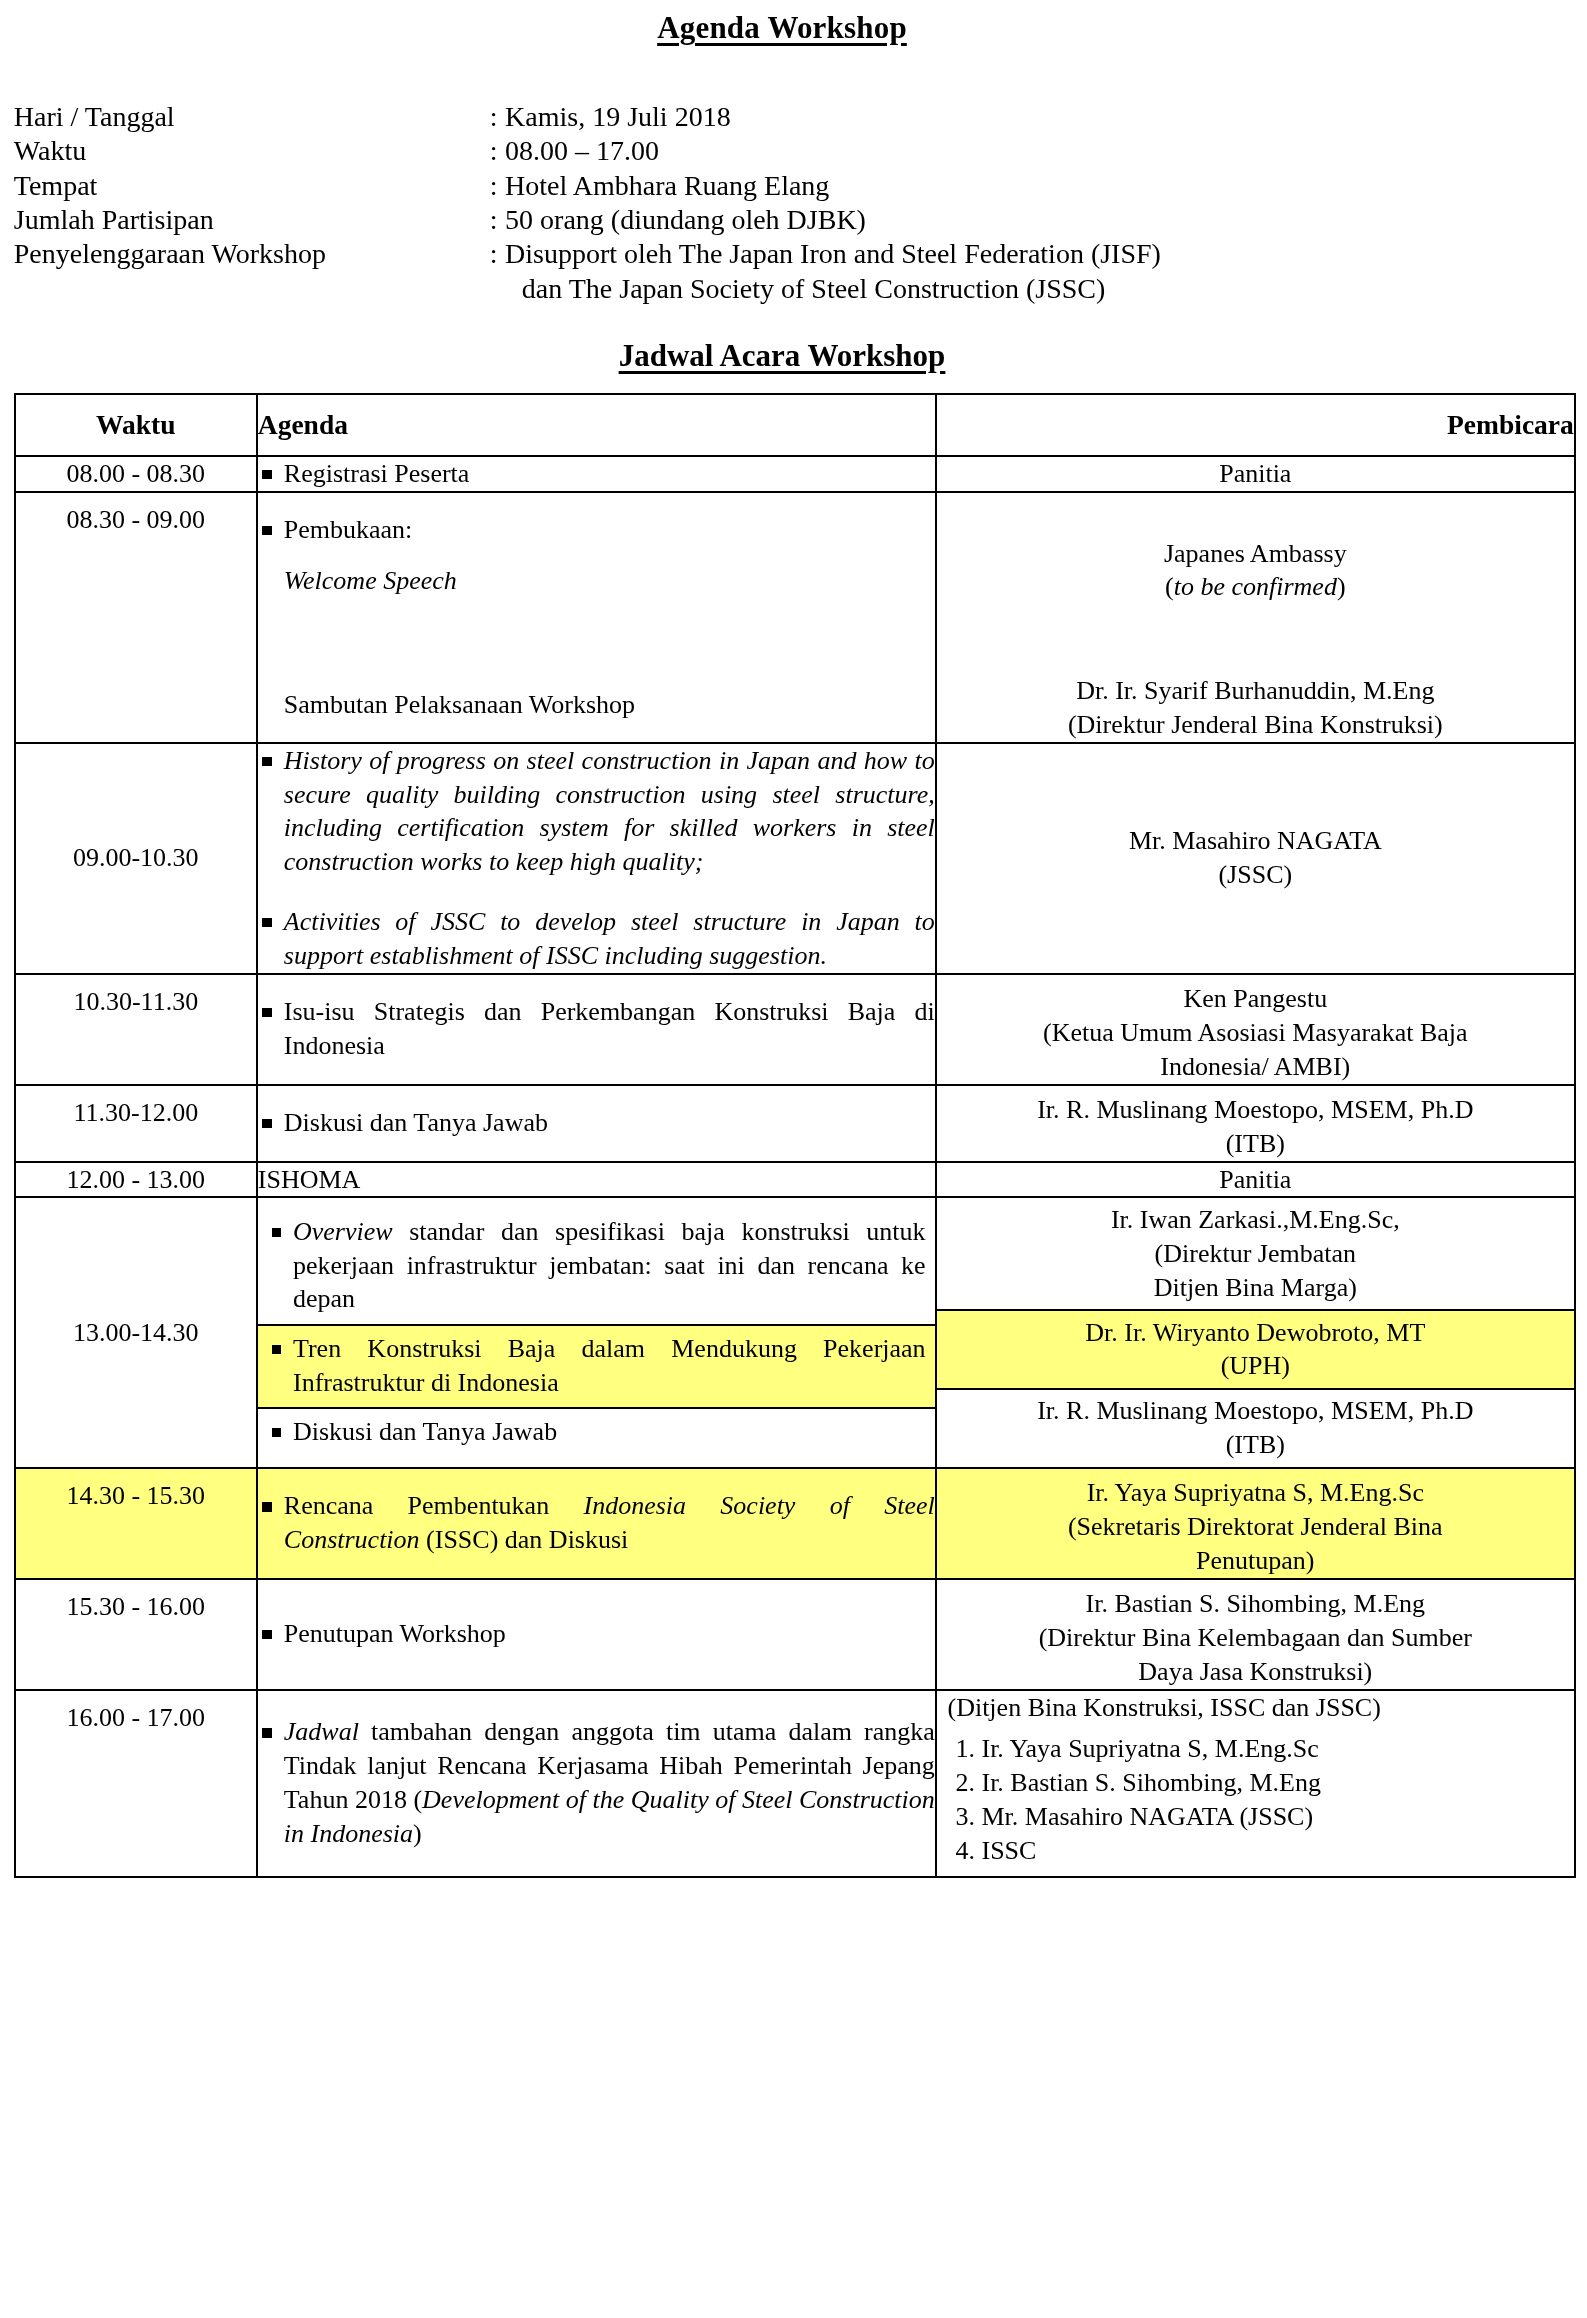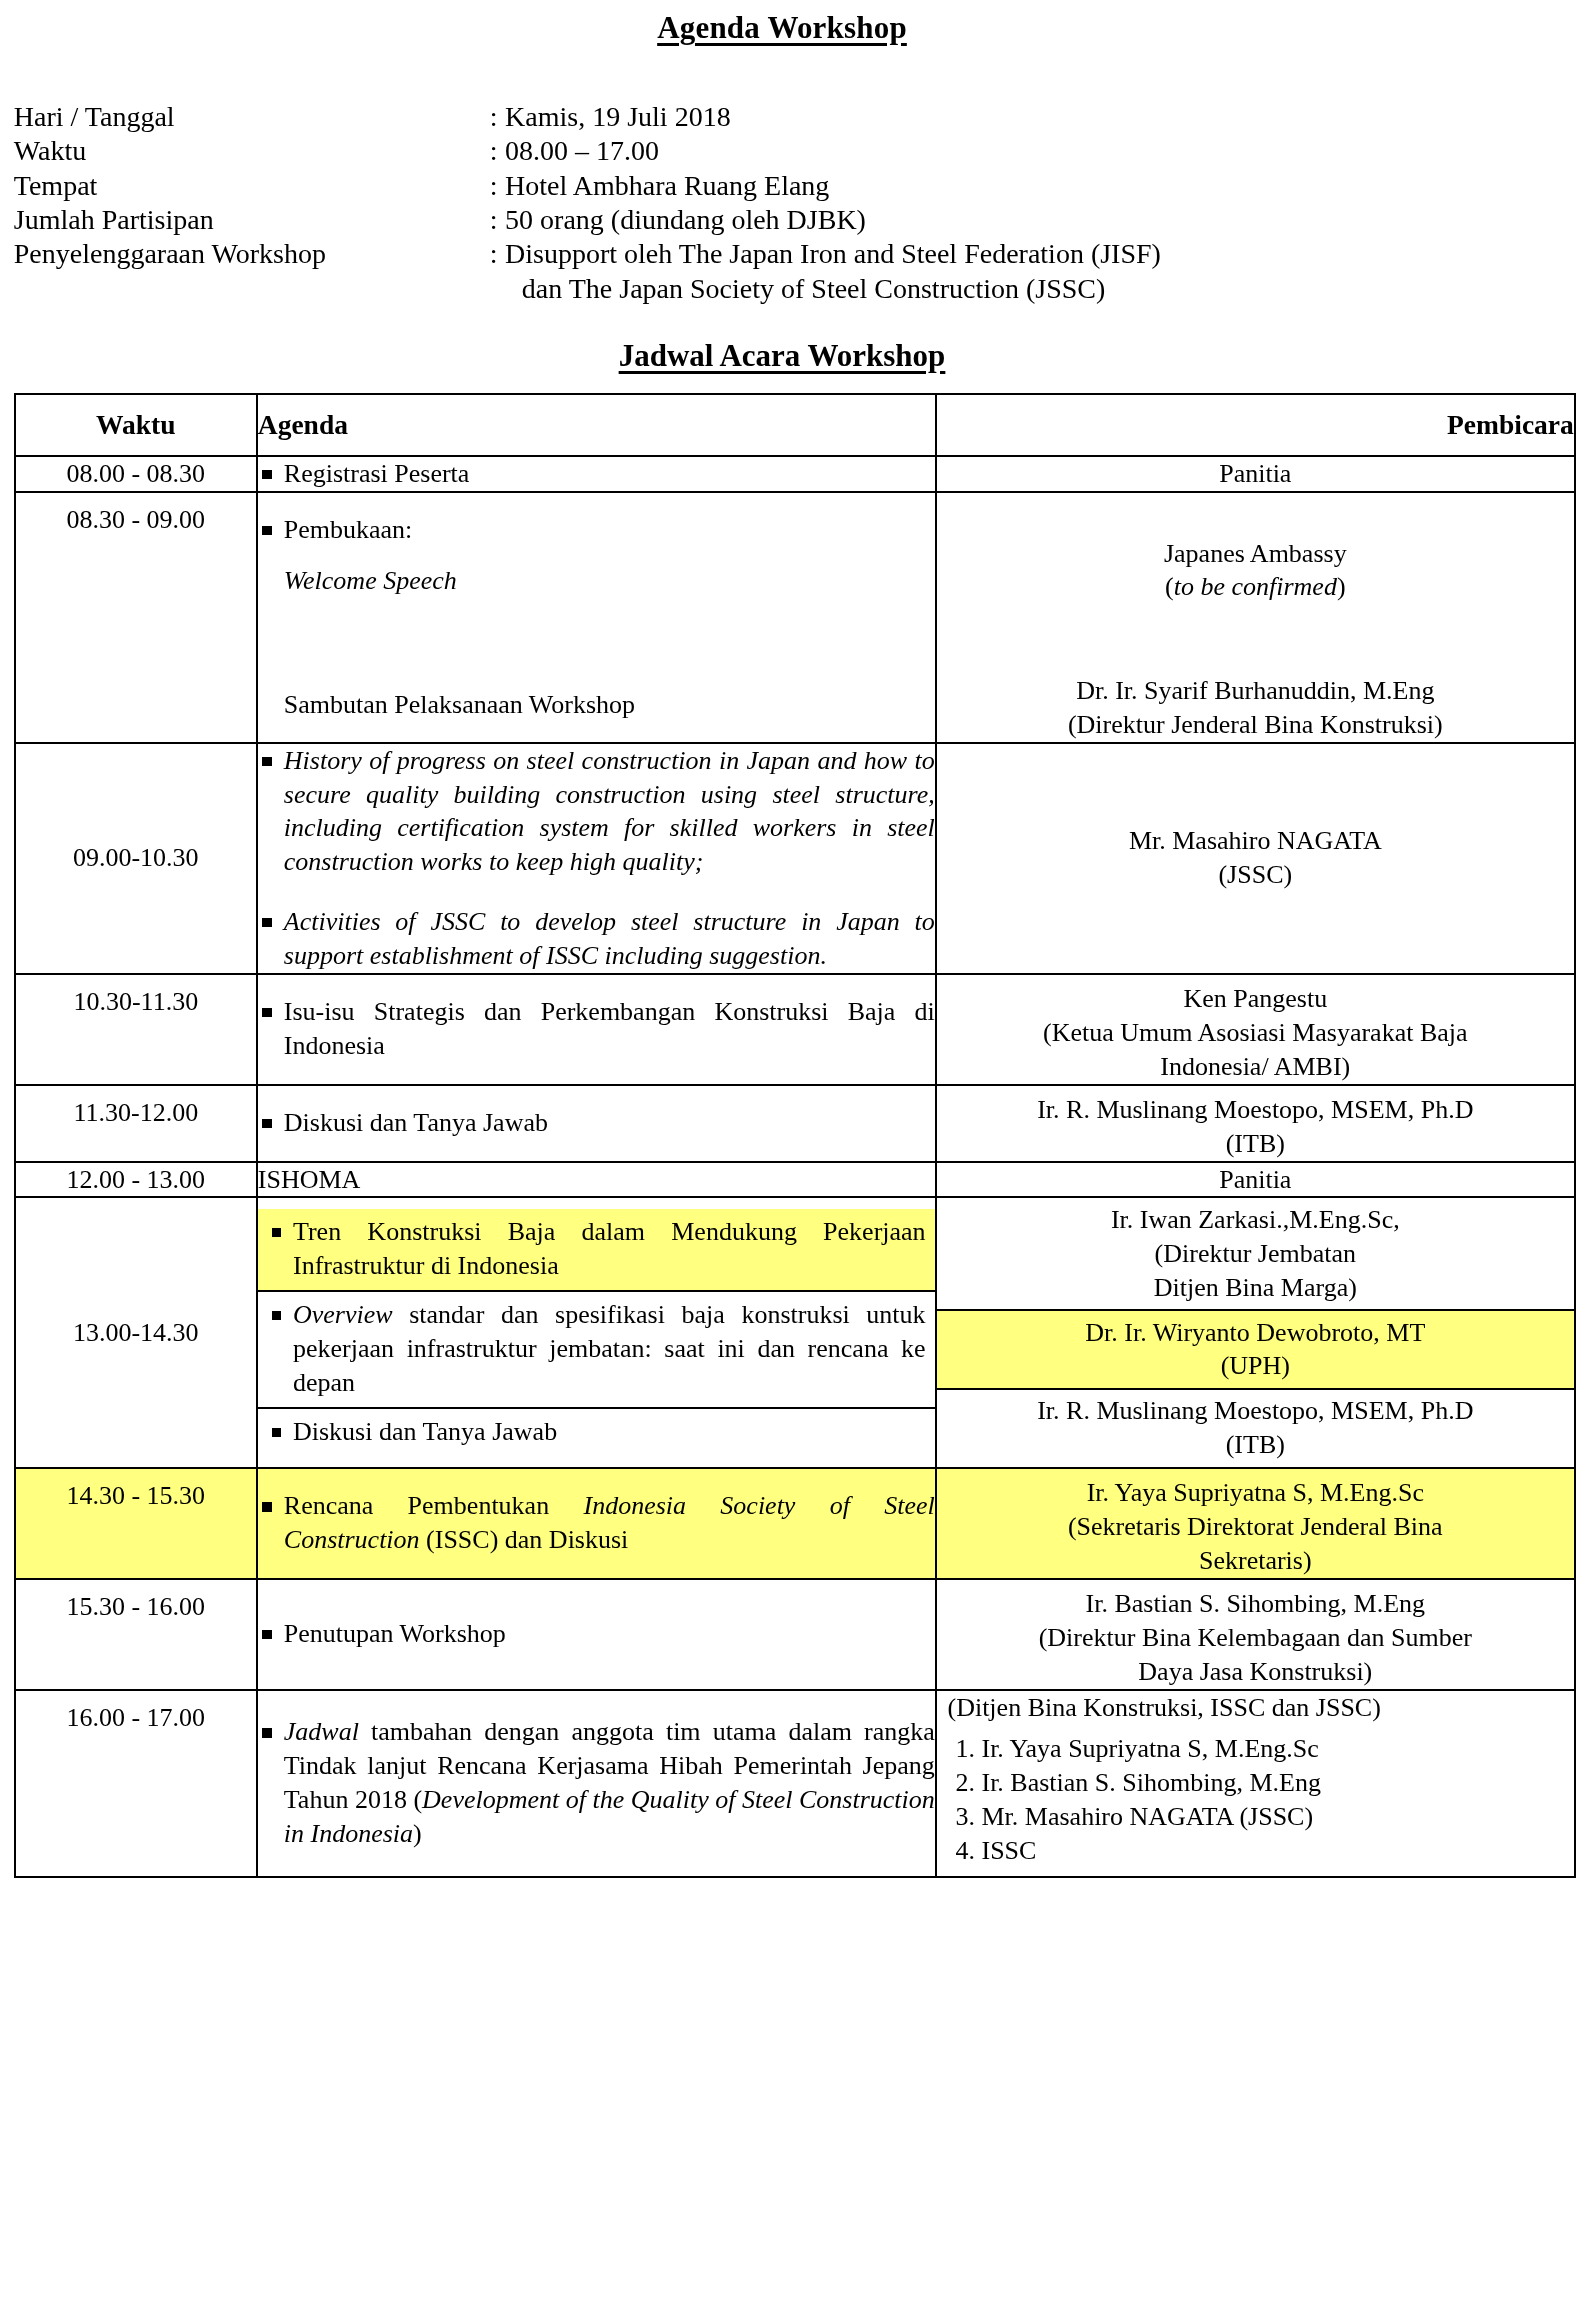--- a/index.html
+++ b/index.html
@@ -317,30 +317,30 @@
         <td class="plain-cell">ISHOMA</td>
         <td class="pembicara">Panitia</td>
       </tr>
 
       <tr>
         <td class="waktu">13.00-14.30</td>
         <td style="padding:0">
           <table class="inner">
             <tbody>
                 <tr>
+              <td>
+                <ul class="bl">
+                  <li class="just"><span class="it">Overview</span><span> standar dan spesifikasi baja konstruksi untuk pekerjaan infrastruktur jembatan: saat ini dan rencana ke depan</span></li>
+                </ul>
+              </td>
+            </tr>
+            <tr>
               <td class="hl">
                 <ul class="bl">
                   <li class="just">Tren Konstruksi Baja dalam Mendukung Pekerjaan Infrastruktur di Indonesia</li>
-                </ul>
-              </td>
-            </tr>
-            <tr>
-              <td>
-                <ul class="bl">
-                  <li class="just"><span class="it">Overview</span><span> standar dan spesifikasi baja konstruksi untuk pekerjaan infrastruktur jembatan: saat ini dan rencana ke depan</span></li>
                 </ul>
               </td>
             </tr>
             <tr>
               <td>
                 <ul class="bl">
                   <li>Diskusi dan Tanya Jawab</li>
                 </ul>
               </td>
             </tr>
@@ -377,21 +377,21 @@
       <tr>
         <td class="waktu top hl">14.30 - 15.30</td>
         <td class="agenda hl">
           <ul class="bl">
             <li class="just"><span>Rencana Pembentukan </span><span class="it">Indonesia Society of Steel Construction</span><span> (ISSC) dan Diskusi</span></li>
           </ul>
         </td>
         <td class="pembicara top hl">
           <div>Ir. Yaya Supriyatna S, M.Eng.Sc</div>
           <div>(Sekretaris Direktorat Jenderal Bina</div>
-          <div>Sekretaris)</div>
+          <div>Penutupan)</div>
         </td>
       </tr>
 
       <tr>
         <td class="waktu top">15.30 - 16.00</td>
         <td class="agenda">
           <ul class="bl">
             <li>Penutupan Workshop</li>
           </ul>
         </td>

